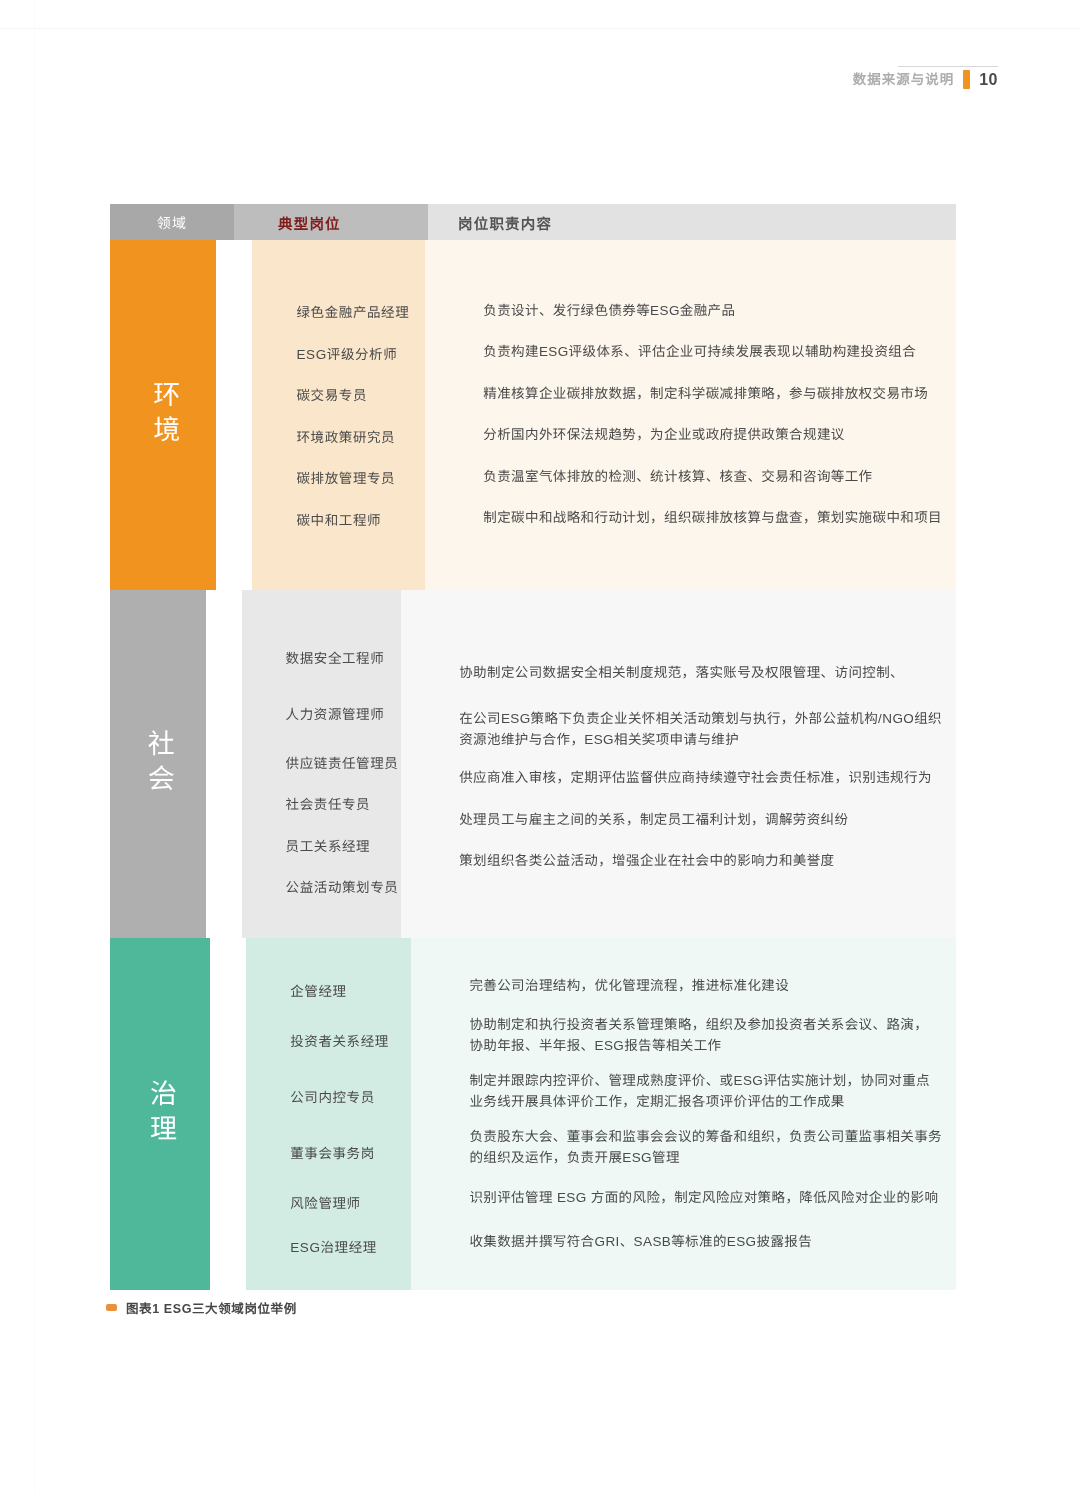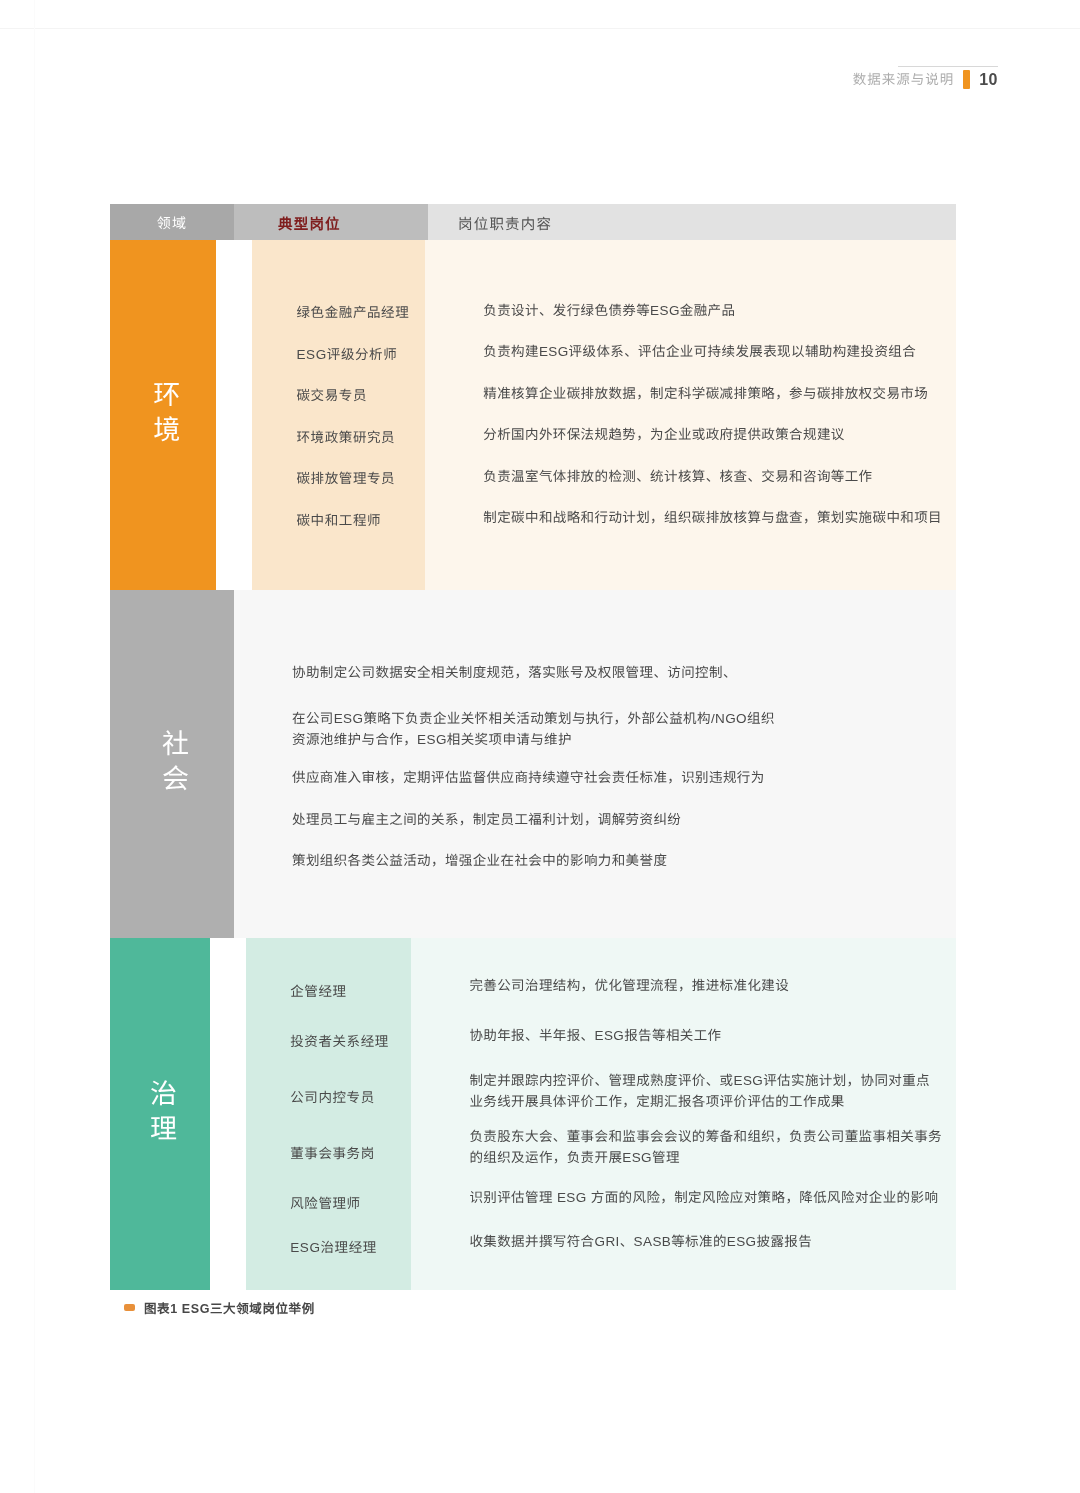--- a/index.html
+++ b/index.html
@@ -53,20 +53,21 @@
     width: 100px;
     height: 1px;
     background: #d8d8d8;
   }
   .header-title {
     font-size: 13.5px;
     color: #adadad;
     letter-spacing: 1px;
     line-height: 1;
     white-space: nowrap;
+    font-weight: bold;
   }
   .header-bar {
     width: 7px;
     height: 19px;
     background: #f0941f;
     border-radius: 1px;
   }
   .header-page {
     font-size: 16px;
     font-weight: bold;
@@ -106,21 +107,21 @@
     background: #bdbdbd;
     color: #7f1d1d;
     padding-left: 44px;
     font-weight: bold;
   }
   .th-3 {
     flex: 1;
     background: #e2e2e2;
     color: #545454;
     padding-left: 30px;
-    font-weight: normal;
+    font-weight: bold;
   }
 
   .section {
     display: flex;
     box-sizing: border-box;
   }
   .sec-env  { height: 350px; }
   .sec-soc  { height: 348px; }
   .sec-gov  { height: 352px; }
 
@@ -206,21 +207,21 @@
   .sec-env .jobs, .sec-env .duties { padding-top: 44px; padding-bottom: 44px; }
   .sec-soc .jobs { padding-top: 8px; }
   .sec-gov .jobs { padding-top: 8px; }
 
   
   .duty.two-line { height: 56px; }
 
   
   .caption {
     position: absolute;
-    left: 124px;
+    left: 106px;
     top: 1298px;
     display: flex;
     align-items: center;
     gap: 9px;
   }
   .caption-marker {
     width: 11px;
     height: 7px;
     background: #e8903a;
     border-radius: 2px;
@@ -286,20 +287,28 @@
         <div class="duty">
           <span class="duty-line">制定碳中和战略和行动计划，组织碳排放核算与盘查，策划实施碳中和项目</span>
         </div>
       </div>
     </div>
 
     <div class="section sec-soc">
       <div class="cat">
         <span class="cat-label">社会</span>
       </div>
+      <div class="jobs">
+        <div class="job two-line" style="height:56px">数据安全工程师</div>
+        <div class="job two-line" style="height:56px">人力资源管理师</div>
+        <div class="job">供应链责任管理员</div>
+        <div class="job">社会责任专员</div>
+        <div class="job">员工关系经理</div>
+        <div class="job">公益活动策划专员</div>
+      </div>
       <div class="duties">
         <div class="duty two-line">
           <span class="duty-line">协助制定公司数据安全相关制度规范，落实账号及权限管理、访问控制、</span>
         </div>
         <div class="duty two-line">
           <span class="duty-line">在公司ESG策略下负责企业关怀相关活动策划与执行，外部公益机构/NGO组织</span>
           <span class="duty-line">资源池维护与合作，ESG相关奖项申请与维护</span>
         </div>
         <div class="duty">
           <span class="duty-line">供应商准入审核，定期评估监督供应商持续遵守社会责任标准，识别违规行为</span>
@@ -323,20 +332,21 @@
         <div class="job two-line" style="height:56px">公司内控专员</div>
         <div class="job two-line" style="height:56px">董事会事务岗</div>
         <div class="job" style="height:44px">风险管理师</div>
         <div class="job" style="height:44px">ESG治理经理</div>
       </div>
       <div class="duties">
         <div class="duty" style="height:44px">
           <span class="duty-line">完善公司治理结构，优化管理流程，推进标准化建设</span>
         </div>
         <div class="duty two-line">
+          <span class="duty-line">协助制定和执行投资者关系管理策略，组织及参加投资者关系会议、路演，</span>
           <span class="duty-line">协助年报、半年报、ESG报告等相关工作</span>
         </div>
         <div class="duty two-line">
           <span class="duty-line">制定并跟踪内控评价、管理成熟度评价、或ESG评估实施计划，协同对重点</span>
           <span class="duty-line">业务线开展具体评价工作，定期汇报各项评价评估的工作成果</span>
         </div>
         <div class="duty two-line">
           <span class="duty-line">负责股东大会、董事会和监事会会议的筹备和组织，负责公司董监事相关事务</span>
           <span class="duty-line">的组织及运作，负责开展ESG管理</span>
         </div>

